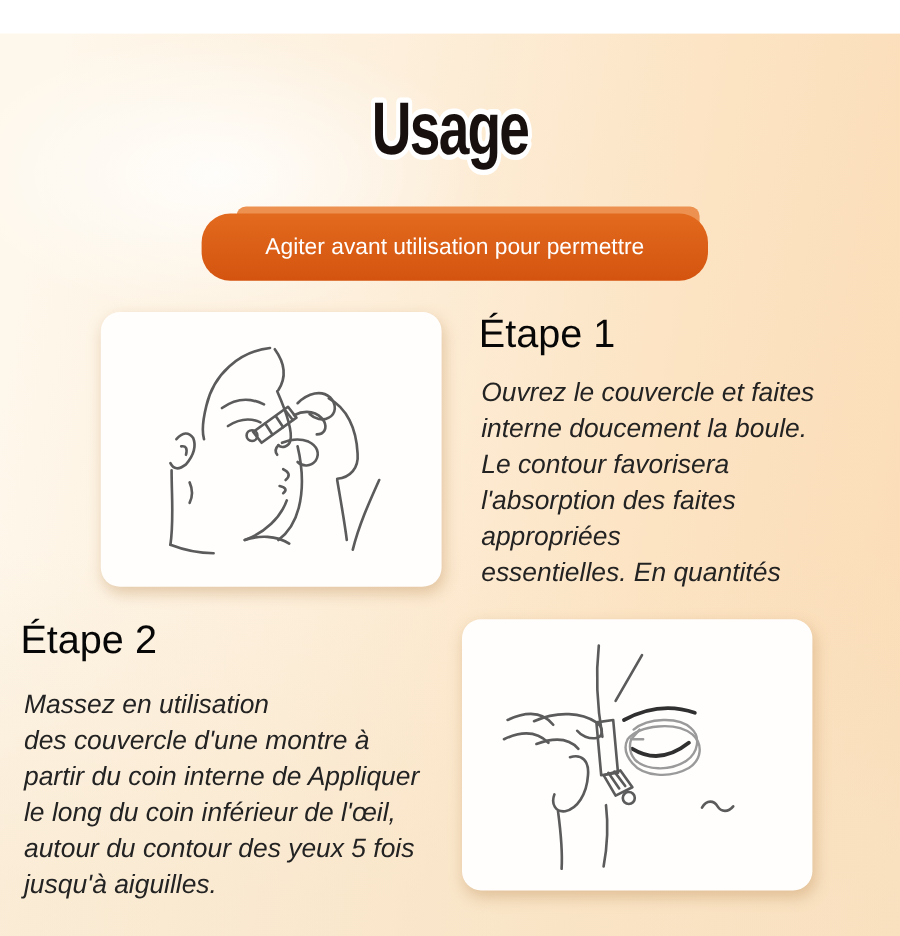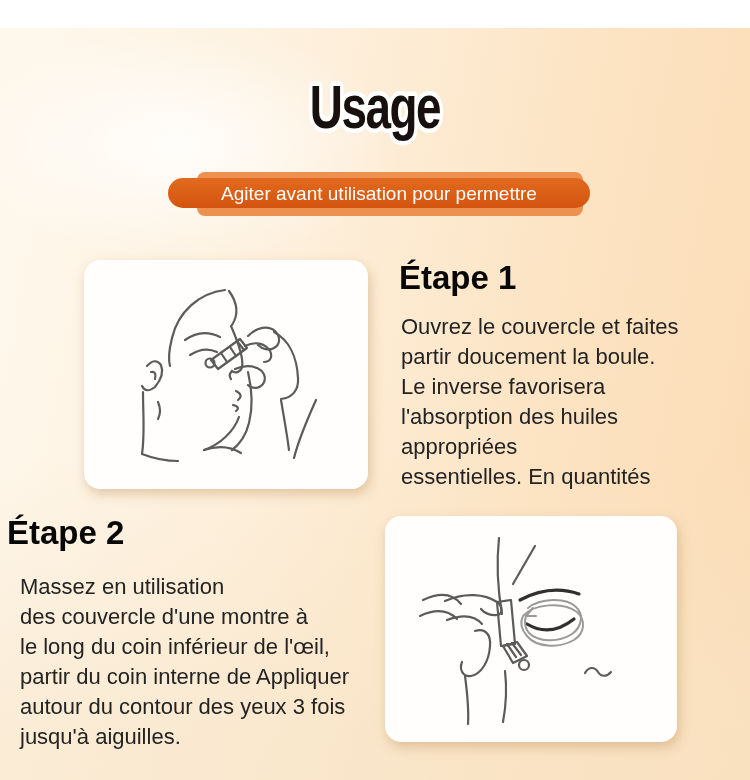--- a/index.html
+++ b/index.html
@@ -20,44 +20,44 @@
     letter-spacing:-2px; fill:#17100e; stroke:#ffffff; stroke-width:9px;
     paint-order:stroke; stroke-linejoin:round;
   }
 
   
   .banner-back {
     position:absolute; left:197px; top:144px; width:386px; height:44px;
     background:#ec9150; border-radius:8px;
   }
   .banner {
-    position:absolute; left:168px; top:150px; width:422px; height:30px;
+    position:absolute; left:168px; top:150px; width:422px; height:56px;
     background:linear-gradient(180deg, #e26a1e 0%, #d4540f 100%);
     border-radius:24px; color:#ffffff; text-align:center;
     font-size:19px; line-height:23px;
     display:flex; flex-direction:column; justify-content:center;
   }
 
   
   .card {
     position:absolute; background:#fffefd; border-radius:16px;
     box-shadow:2px 5px 12px rgba(193,146,94,0.45);
   }
   #card1 { left:84px;  top:232px; width:284px; height:229px; }
   #card2 { left:385px; top:488px; width:292px; height:226px; }
   .card svg { position:absolute; left:0; top:0; width:100%; height:100%; }
 
   
   .step-heading {
-    position:absolute; font-size:33px; font-weight:bold; color:#070707;
+    position:absolute; font-size:33px; font-weight:normal; color:#070707;
   }
   #heading1 { left:399px; top:231px; }
-  #heading2 { left:7px;  top:486px; }
+  #heading2 { left:17px;  top:486px; }
   .step-text {
-    position:absolute; font-size:22px; color:#232323; line-height:30px;
+    position:absolute; font-size:22px; color:#232323; line-height:30px;font-style:italic;
   }
   #text1 { left:401px; top:284px; width:345px; }
   #text2 { left:20px;  top:544px; width:390px; }
 
   
   .ln  { fill:none; stroke:#5b5b5b; stroke-width:2.2; stroke-linecap:round; stroke-linejoin:round; }
   .ln-dark { fill:none; stroke:#303030; stroke-width:3.2; stroke-linecap:round; stroke-linejoin:round; }
   .ln-lite { fill:none; stroke:#9a9a9a; stroke-width:2; stroke-linecap:round; stroke-linejoin:round; }
 </style>
 </head>
@@ -110,34 +110,34 @@
       <path class="ln" d="M137,93 L143,102"></path>
       <path class="ln" d="M146,87 L152,96"></path>
       <path class="ln" d="M153,81 L160,90"></path>
       <circle class="ln" cx="126" cy="103" r="4.5"></circle>
     </svg>
   </div>
 
   <div class="step-heading" id="heading1">Étape 1</div>
   <div class="step-text" id="text1">
     <div>Ouvrez le couvercle et faites</div>
-    <div>partir doucement la boule.</div>
-    <div>Le inverse favorisera</div>
-    <div>l'absorption des huiles</div>
+    <div>interne doucement la boule.</div>
+    <div>Le contour favorisera</div>
+    <div>l'absorption des faites</div>
     <div>appropriées</div>
     <div>essentielles. En quantités</div>
   </div>
 
   <div class="step-heading" id="heading2">Étape 2</div>
   <div class="step-text" id="text2">
     <div>Massez en utilisation</div>
     <div>des couvercle d'une montre à</div>
+    <div>partir du coin interne de Appliquer</div>
     <div>le long du coin inférieur de l'œil,</div>
-    <div>partir du coin interne de Appliquer</div>
-    <div>autour du contour des yeux 3 fois</div>
+    <div>autour du contour des yeux 5 fois</div>
     <div>jusqu'à aiguilles.</div>
   </div>
 
   <div class="card" id="card2">
     <svg viewBox="0 0 292 226">
 
       <path class="ln" d="M114,22 C111,50 113,75 117,98"></path>
       <path class="ln" d="M150,30 L128,68"></path>
 
       <path class="ln-dark" d="M135,84 Q165,68 194,78"></path>

